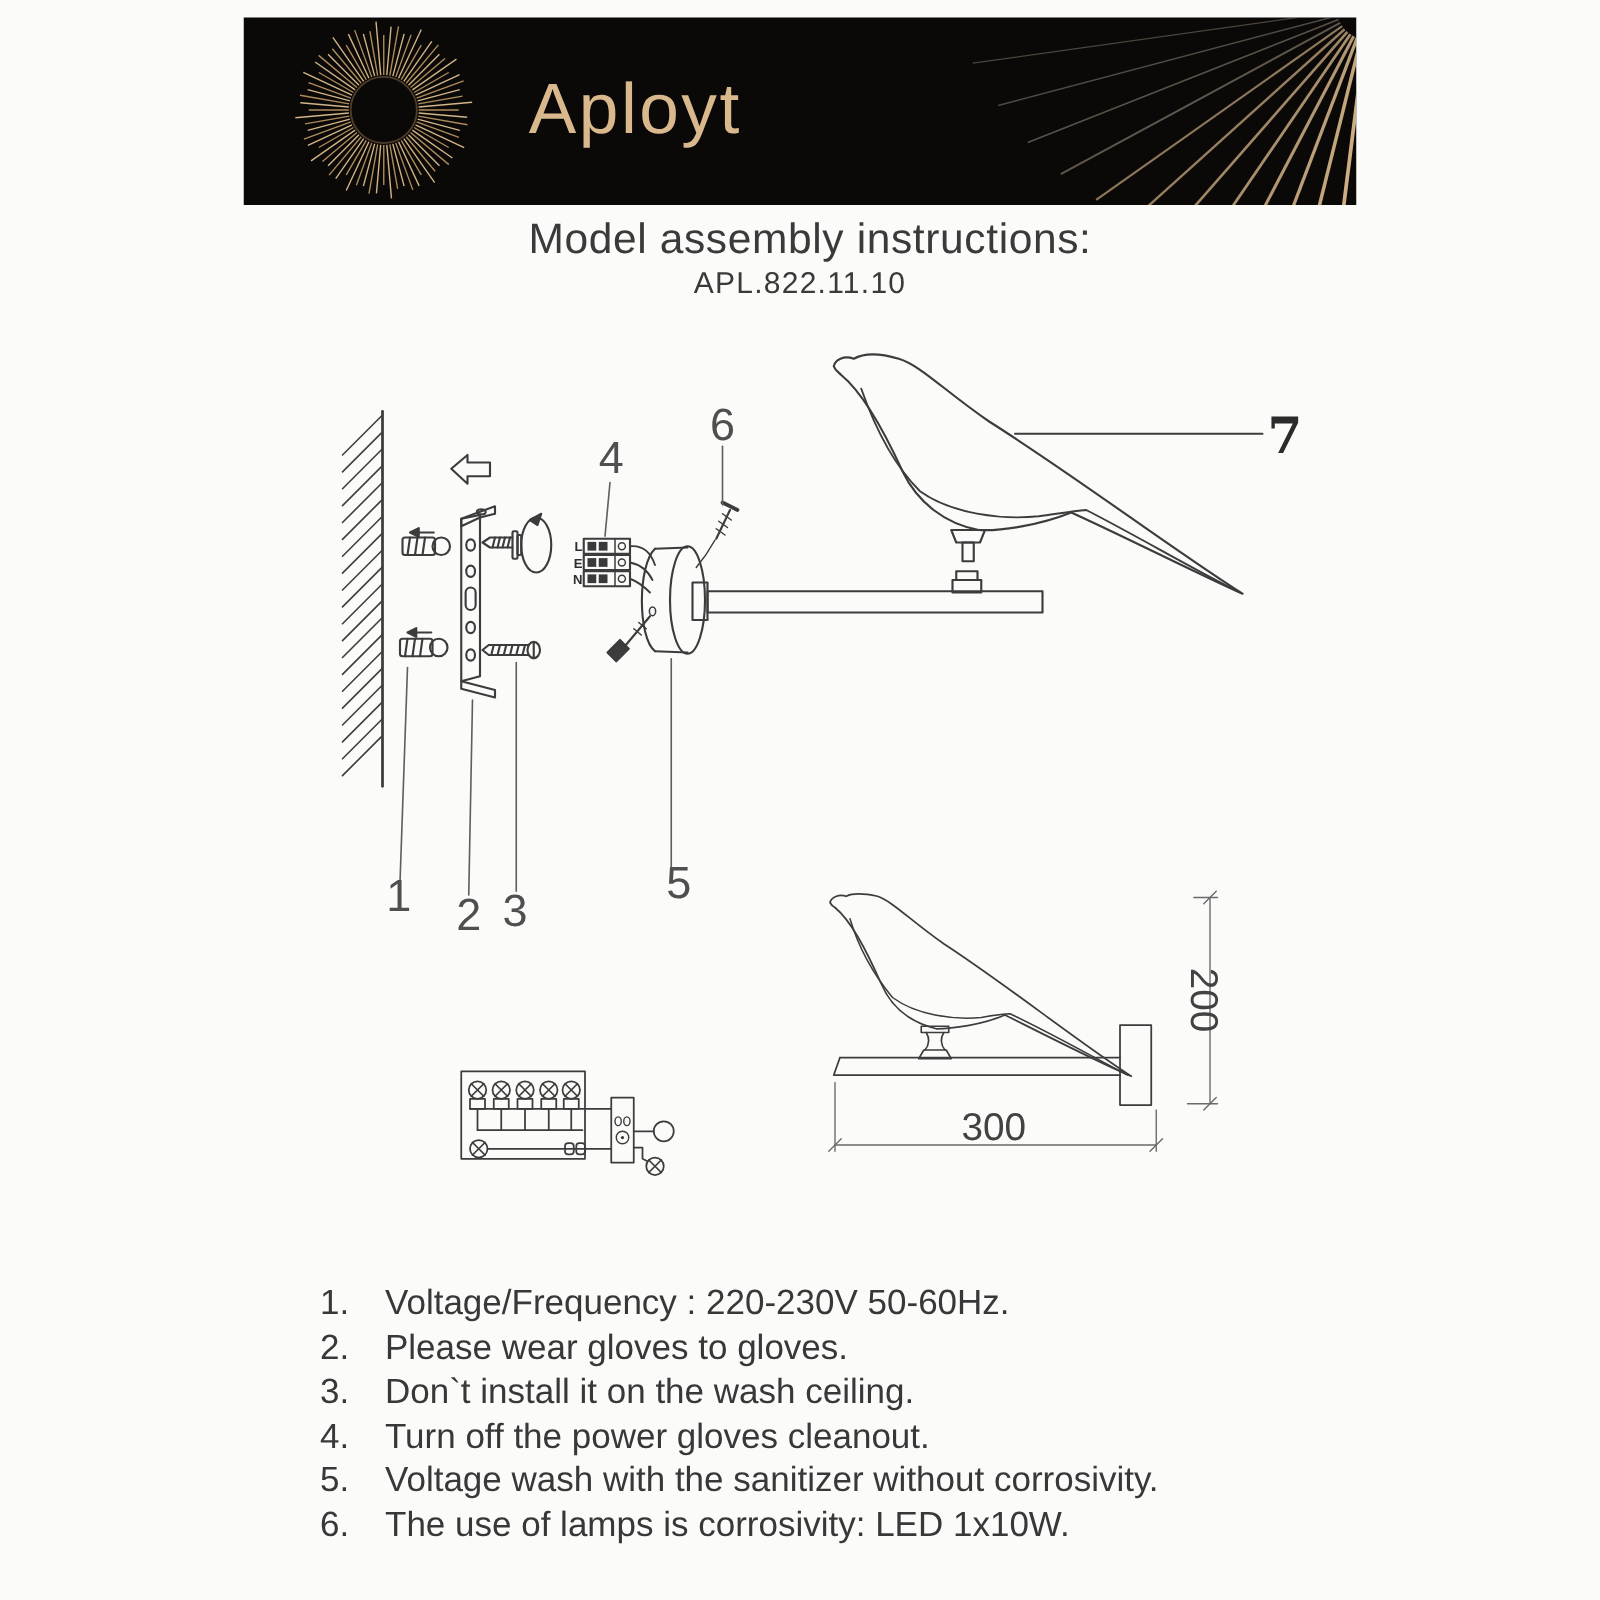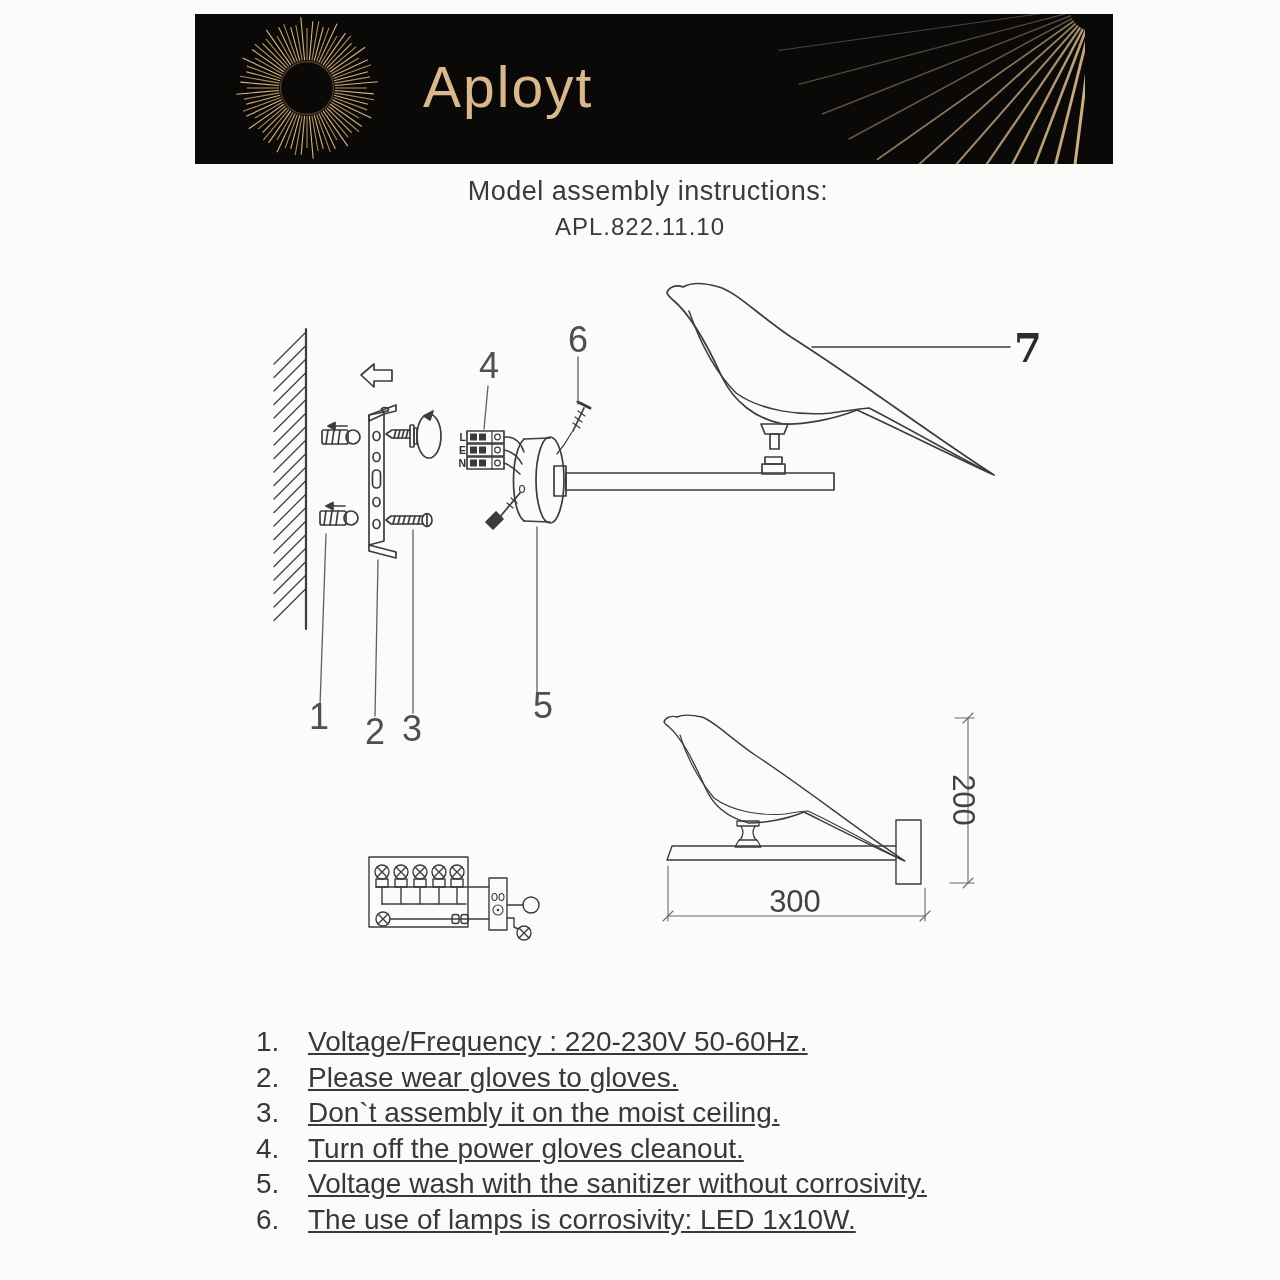--- a/index.html
+++ b/index.html
@@ -1,33 +1,33 @@
 <!DOCTYPE html>
 <html><head>
 <meta charset="utf-8">
 <style>
   html,body{margin:0;padding:0;background:#e9e9e9;}
   .page{position:relative;width:1280px;height:1280px;background:#fbfbfa;overflow:hidden;
         font-family:"Liberation Sans",sans-serif;color:#3c3c3c;}
   
-  .banner{position:absolute;left:195px;top:14px;width:890px;height:150px;background:#0b0908;overflow:hidden;padding-left:28px;}
+  .banner{position:absolute;left:195px;top:14px;width:890px;height:150px;background:#0b0908;overflow:hidden;}
   .banner svg{position:absolute;left:0;top:0;}
   .brand{position:absolute;left:228px;top:40px;font-size:57px;font-weight:400;letter-spacing:2px;
          color:#d8b88c;font-family:"Liberation Sans",sans-serif;}
   
   .title-block{position:absolute;left:0;top:174px;width:1280px;text-align:center;line-height:35px;}
-  .title-line1{font-size:27px;color:#3a3a3a;letter-spacing:.5px;margin-left:16px;}
+  .title-line1{font-size:34px;color:#3a3a3a;letter-spacing:.5px;margin-left:16px;}
   .title-line2{font-size:24px;color:#3a3a3a;letter-spacing:1px;}
   
   .diagram{position:absolute;left:0;top:0;width:1280px;height:1280px;}
   
   .instructions{position:absolute;left:256px;top:1024px;width:800px;font-size:28px;color:#383838;}
   .instr-row{display:flex;height:35.6px;align-items:baseline;line-height:35.6px;}
   .instr-num{width:52px;flex:none;}
-  .instr-text{flex:1;white-space:nowrap;text-decoration:underline;}
+  .instr-text{flex:1;white-space:nowrap;}
   text{font-family:"Liberation Sans",sans-serif;}
   .serif-label{font-family:"DejaVu Serif",serif;}
 </style>
 </head>
 <body>
 
 <div class="page">
 
   <div class="banner">
     <svg width="890" height="150" viewBox="0 0 890 150">
@@ -371,21 +371,21 @@
     <div class="instr-row">
       <span class="instr-num">1.</span>
       <span class="instr-text">Voltage/Frequency : 220-230V 50-60Hz.</span>
     </div>
     <div class="instr-row">
       <span class="instr-num">2.</span>
       <span class="instr-text">Please wear gloves to gloves.</span>
     </div>
     <div class="instr-row">
       <span class="instr-num">3.</span>
-      <span class="instr-text">Don`t assembly it on the moist ceiling.</span>
+      <span class="instr-text">Don`t install it on the wash ceiling.</span>
     </div>
     <div class="instr-row">
       <span class="instr-num">4.</span>
       <span class="instr-text">Turn off the power gloves cleanout.</span>
     </div>
     <div class="instr-row">
       <span class="instr-num">5.</span>
       <span class="instr-text">Voltage wash with the sanitizer without corrosivity.</span>
     </div>
     <div class="instr-row">

